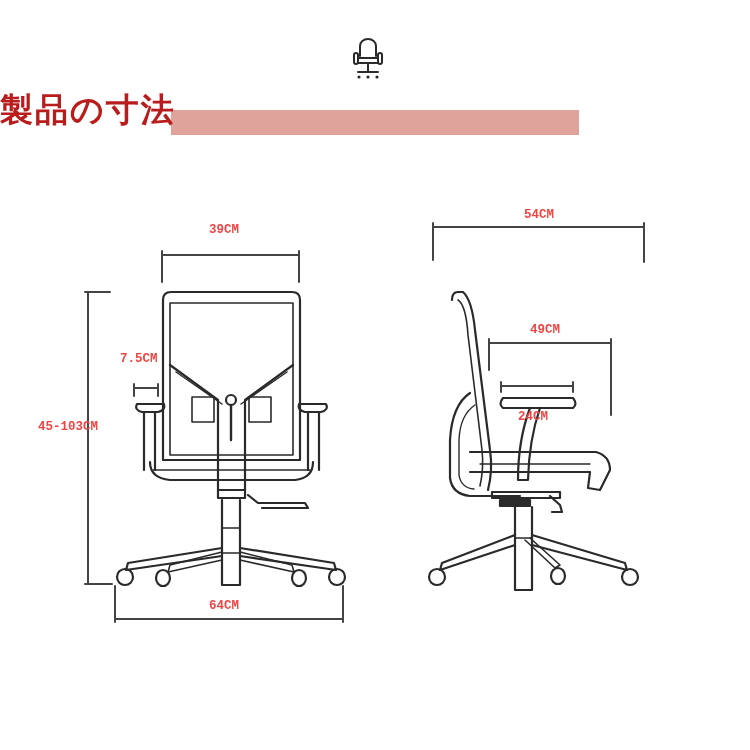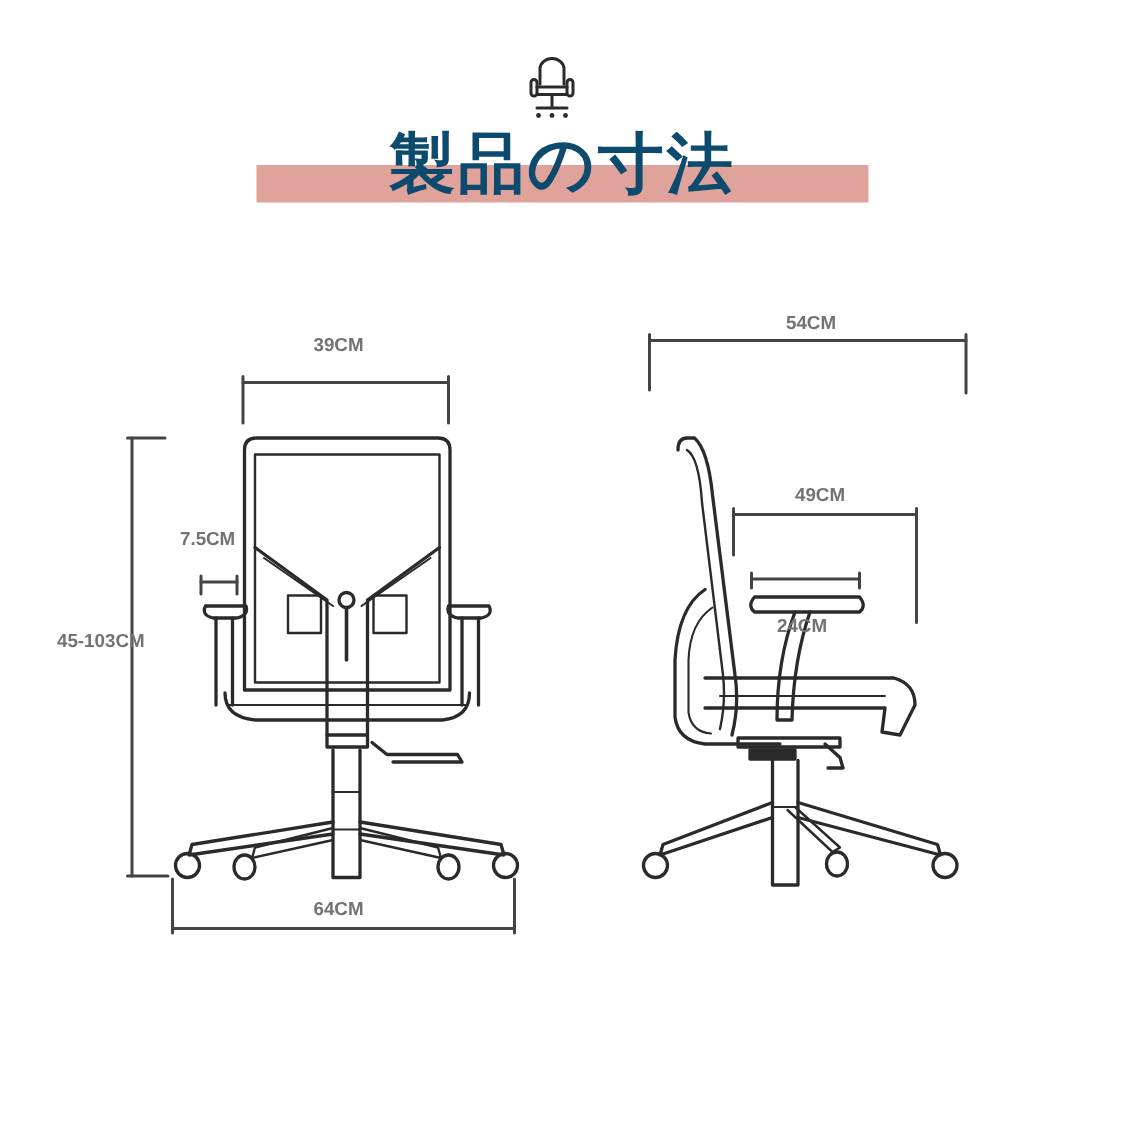--- a/index.html
+++ b/index.html
@@ -1,25 +1,25 @@
 <!DOCTYPE html>
 <html><head>
   <meta charset="utf-8">
   <style>
     html, body { margin: 0; padding: 0; background: #ffffff; }
     body { width: 750px; height: 750px; position: relative; overflow: hidden;
            font-family: "DejaVu Sans", "Liberation Sans", sans-serif; color: #1a1a1a; }
     .header-icon { position: absolute; left: 351px; top: 38px; width: 34px; height: 42px; }
     .title-band { position: absolute; left: 171px; top: 110px; width: 408px; height: 25px; }
-    .title-text { position: absolute; left: 0; top: 80px; width: 750px; text-align: center;
+    .title-text { position: absolute; left: 0; top: 80px; width: 750px; text-align: left;
                   font-family: "DejaVu Serif", "Liberation Serif", serif; font-weight: bold;
-                  font-size: 44px; letter-spacing: 2px; color: #0c4a6e; line-height: 60px; }
+                  font-size: 33px; letter-spacing: 2px; color: #b91c1c; line-height: 60px; }
     .diagram { position: absolute; left: 0; top: 0; width: 750px; height: 750px; }
-    .dim-label { position: absolute; font-family: Liberation Sans, sans-serif;
-                 font-weight: bold; font-size: 12.5px; color: #737373; white-space: nowrap; }
+    .dim-label { position: absolute; font-family: Liberation Mono, monospace;
+                 font-weight: bold; font-size: 12.5px; color: #ef4444; white-space: nowrap; }
   </style>
 </head>
 <body>
 
 <svg class="header-icon" viewBox="0 0 34 42">
   <g fill="none" stroke="#2a2a2a" stroke-width="2" stroke-linecap="round" stroke-linejoin="round">
     <path d="M9 18 V8 a8 7 0 0 1 16 0 V18"></path>
     <rect x="3" y="15" width="4" height="11" rx="2"></rect>
     <rect x="27" y="15" width="4" height="11" rx="2"></rect>
     <path d="M7 20 H27"></path>

